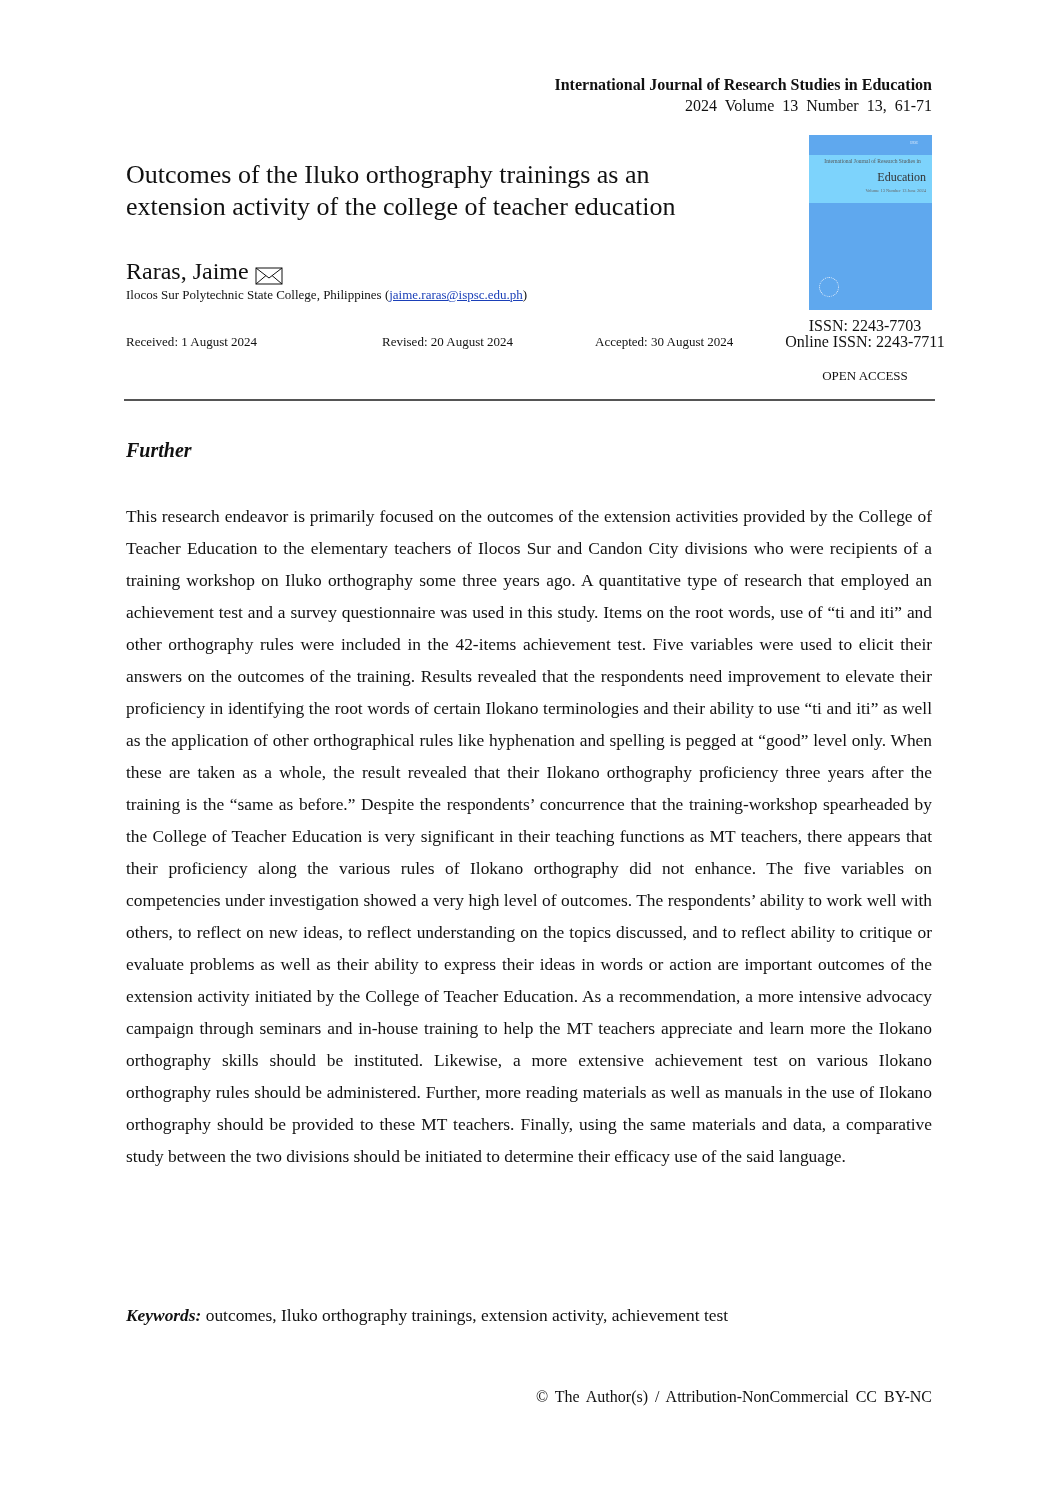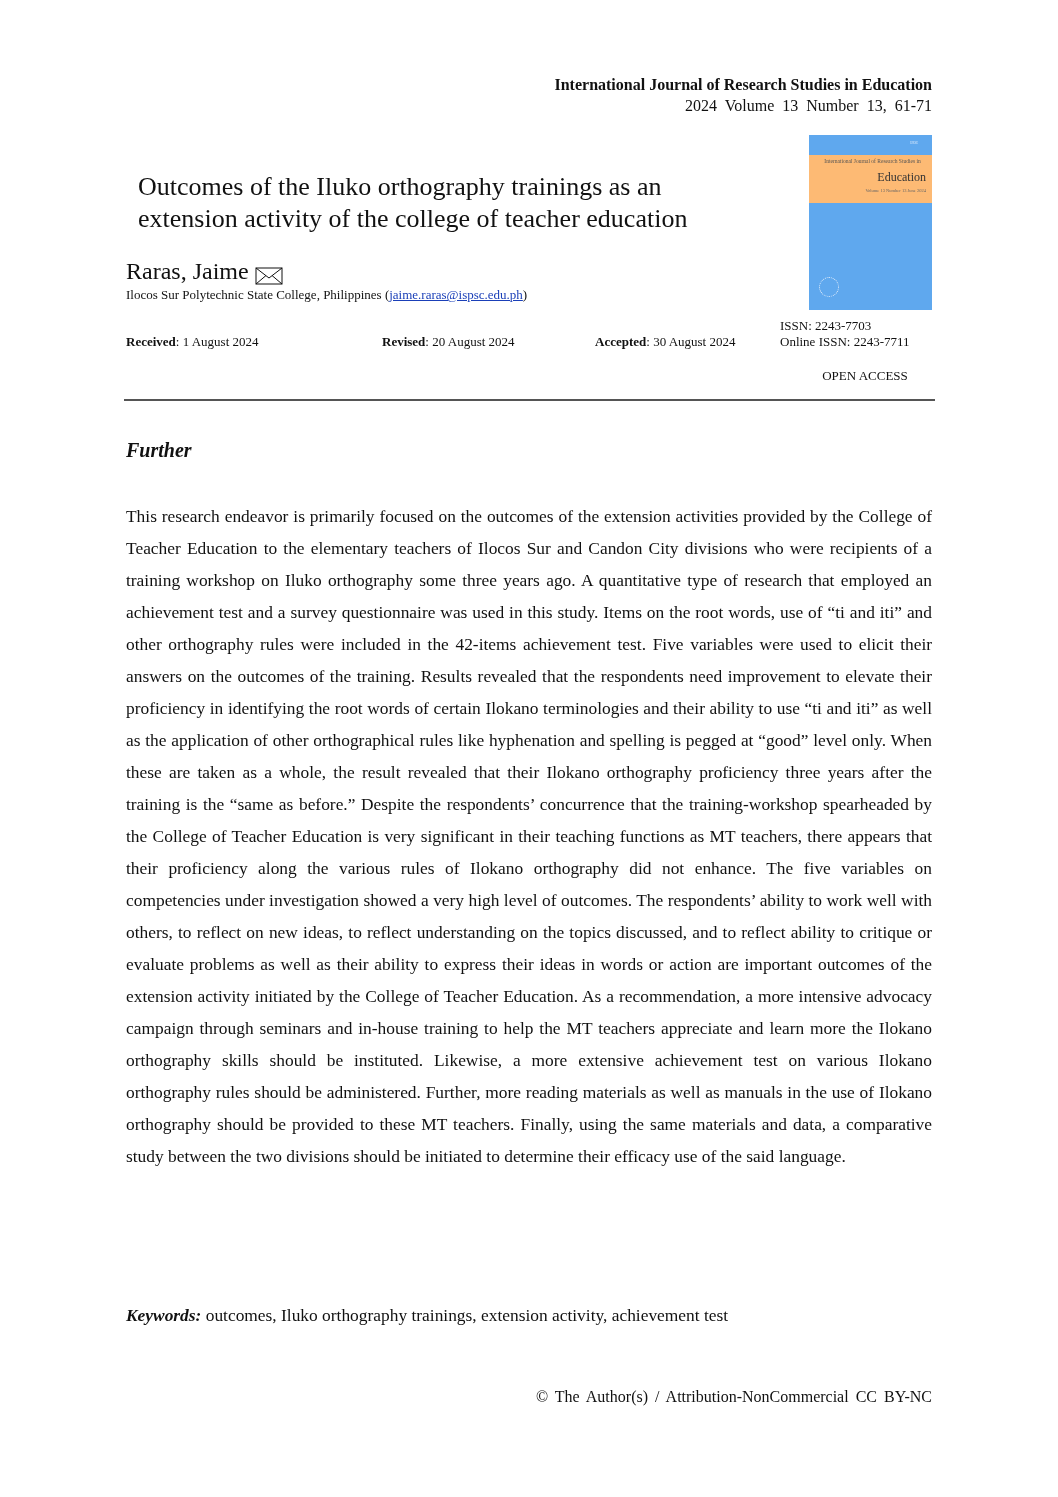--- a/index.html
+++ b/index.html
@@ -1,38 +1,38 @@
 <!DOCTYPE html>
 <html><head>
 <meta charset="utf-8">
 <style>
   html, body { margin: 0; padding: 0; background: #ffffff; }
   body { width: 1058px; height: 1497px; position: relative; overflow: hidden;
          font-family: "Liberation Serif", "DejaVu Serif", serif; color: #111; }
   .abs { position: absolute; }
   .journal-name { right: 126px; top: 76px; font-size: 16px; font-weight: bold; text-align: right; white-space: nowrap; }
   .journal-issue { right: 126px; top: 97px; font-size: 16px; text-align: center; word-spacing: 4px; white-space: nowrap; }
-  .title { left: 126px; top: 159px; width: 620px; font-size: 26px; line-height: 32px; font-weight: normal; margin: 12px; }
+  .title { left: 126px; top: 159px; width: 620px; font-size: 26px; line-height: 32px; font-weight: normal; margin: 0; }
   .author { left: 126px; top: 258px; font-size: 24px; display: flex; align-items: flex-end; gap: 6px; }
   .mail-icon { width: 28px; height: 18px; display: inline-block; }
   .affil { left: 126px; top: 287px; font-size: 13px; white-space: nowrap; }
   .affil a { color: #1a3fb8; text-decoration: underline; }
   .dates { left: 126px; top: 334px; font-size: 13px; }
   .dates .row { display: flex; height: 18px; }
   .dates .c1 { width: 256px; } .dates .c2 { width: 213px; } .dates .c3 { width: 200px; }
-  .dates b { font-weight: bold; }
-  .cover { left: 809px; top: 135px; width: 123px; height: 175px; background: #fdba74; }
+  .dates b { font-weight: normal; }
+  .cover { left: 809px; top: 135px; width: 123px; height: 175px; background: #7dd3fc; }
   .cover-top { position: absolute; left: 0; top: 0; width: 123px; height: 20px; background: #5fa8ee; }
   .cover-top span { position: absolute; right: 14px; top: 6px; font-size: 3px; color: #dbe9fb; }
   .cover-jn { position: absolute; left: 6px; right: 2px; top: 23px; font-size: 5.5px; color: #555; text-align: center; white-space: nowrap; }
   .cover-ed { position: absolute; right: 6px; top: 35px; font-size: 12px; color: #333; }
   .cover-vol { position: absolute; right: 6px; top: 53px; font-size: 4.5px; color: #666; }
   .cover-blue { position: absolute; left: 0; top: 68px; width: 123px; height: 107px; background: #5fa8ee; }
   .cover-logo { position: absolute; left: 10px; top: 74px; width: 18px; height: 18px; border-radius: 50%; border: 1px dotted #e8f0fb; }
-  .issn { left: 780px; top: 318px; width: 170px; text-align: left; font-size: 13px; line-height: 16px; }
+  .issn { left: 780px; top: 318px; width: 170px; text-align: center; font-size: 16px; line-height: 16px; }
   .oa { left: 780px; top: 368px; width: 170px; text-align: center; font-size: 13px; }
   .rule { left: 124px; top: 399px; width: 811px; height: 0; border-top: 2px solid #555; }
   .abs-head { left: 126px; top: 439px; font-size: 20px; font-weight: bold; font-style: italic; margin: 0; }
   .abstract { left: 126px; top: 500px; width: 806px; font-size: 17.4px; line-height: 32px; text-align: justify; margin: 0; }
   .keywords { left: 126px; top: 1305px; font-size: 17.4px; white-space: nowrap; }
   .keywords b { font-style: italic; }
   .license { right: 126px; top: 1388px; font-size: 16px; word-spacing: 3px; white-space: nowrap; }
 </style>
 </head>
 <body>

